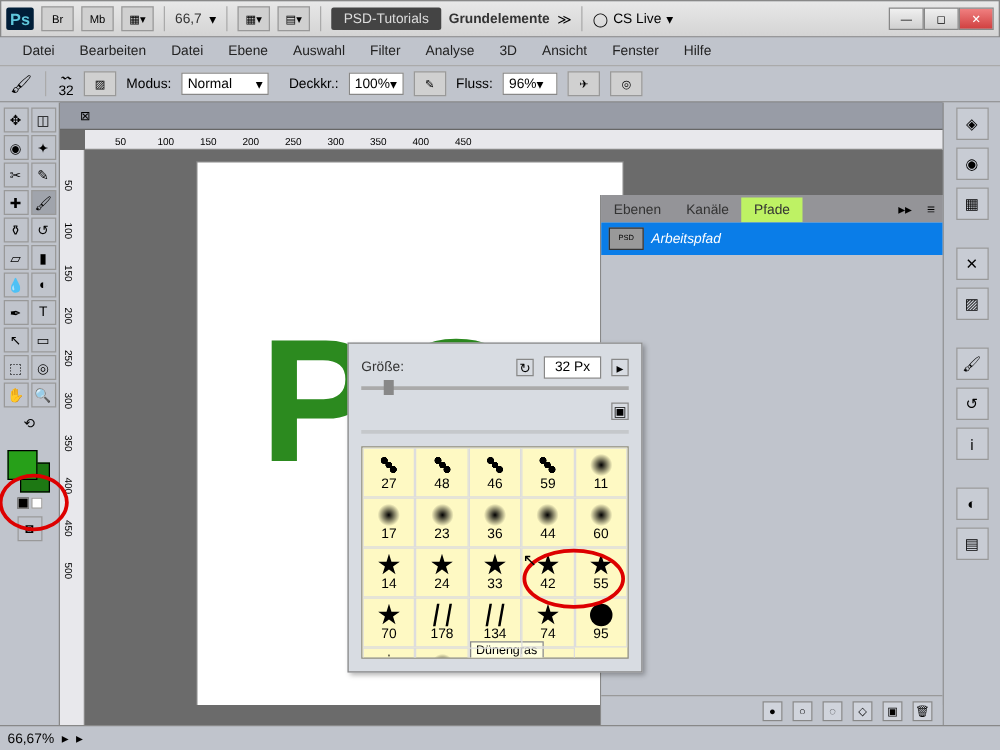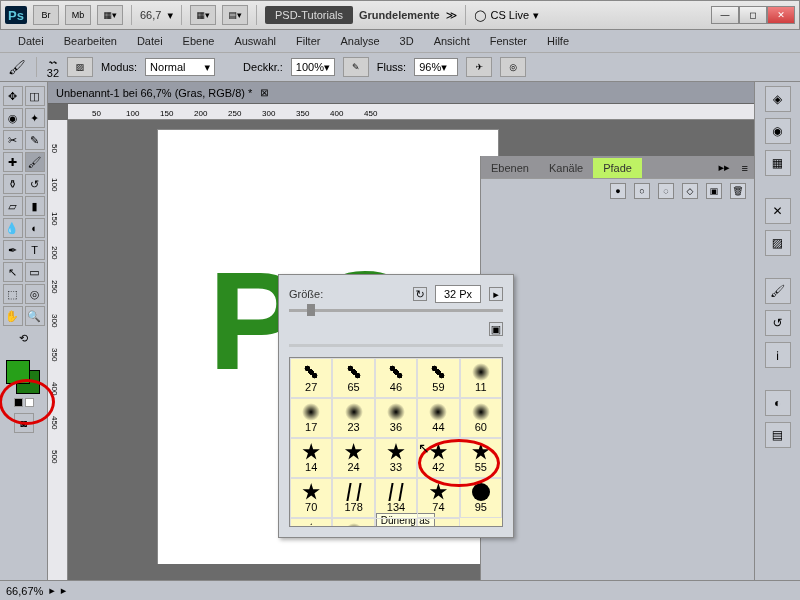--- a/index.html
+++ b/index.html
@@ -120,21 +120,21 @@
   <div class="optbar">
     <span class="brush-icon">🖌</span>
     <div class="tb-sep"></div>
     <span style="display:flex;flex-direction:column;align-items:center;font-size:8px;">〰<span>32</span></span>
     <div class="tb-btn">▨</div>
     <span>Modus:</span>
     <div class="dropdown">
         <span>Normal</span>
         <span style="margin-left:auto">▾</span>
       </div>
-    <span style="margin-left:20px">Deckkr.:</span>
+    <span style="margin-left:8px">Deckkr.:</span>
     <div class="dropdown" style="min-width:44px"><span>100%</span>▾</div>
     <div class="tb-btn">✎</div>
     <span>Fluss:</span>
     <div class="dropdown" style="min-width:44px"><span>96%</span>▾</div>
     <div class="tb-btn">✈</div>
     <div class="tb-btn">◎</div>
   </div>
 
   <div class="body">
 
@@ -192,21 +192,20 @@
       </div>
       <div style="display:flex;gap:2px;margin-top:4px">
           <div class="tool" style="width:9px;height:9px;background:#000"></div>
           <div class="tool" style="width:9px;height:9px;background:#fff"></div>
         </div>
       <div class="tool" style="margin-top:6px">◙</div>
     </div>
 
     <div class="doc-area">
       <div class="doc-tab">
-        <span>Unbenannt-1 bei 66,7% (Gras, RGB/8) *</span>
           <span class="doc-tab-x">⊠</span>
       </div>
       <div class="ruler-h">
         <span style="left:24px">50</span>
           <span style="left:58px">100</span>
           <span style="left:92px">150</span>
           <span style="left:126px">200</span>
           <span style="left:160px">250</span>
           <span style="left:194px">300</span>
           <span style="left:228px">350</span>
@@ -233,20 +232,26 @@
       </div>
     </div>
 
     <div class="sidepanel">
       <div class="panel-tabs">
         <div class="ptab">Ebenen</div>
         <div class="ptab">Kanäle</div>
         <div class="ptab active">Pfade</div>
         <div style="margin-left:auto;padding:4px 6px">▸▸</div>
         <div style="padding:4px 6px">≡</div>
+      </div>
+      <div class="panel-body">
+        <div class="path-item">
+          <div class="path-thumb">PSD</div>
+          <span>Arbeitspfad</span>
+        </div>
       </div>
       <div class="panel-footer">
         <div class="pfbtn">●</div>
         <div class="pfbtn">○</div>
         <div class="pfbtn">◌</div>
         <div class="pfbtn">◇</div>
         <div class="pfbtn">▣</div>
         <div class="pfbtn">🗑</div>
       </div>
     </div>
@@ -287,21 +292,21 @@
     </div>
   <div style="text-align:right;margin-bottom:8px"><span class="circ-btn" style="display:inline-flex">▣</span></div>
   <div class="slider" style="opacity:.4"></div>
   <div class="brush-grid" id="brush-grid">
       <div class="brush-cell">
         <div class="shape spatter"></div>
         <div>27</div>
       </div>
       <div class="brush-cell">
         <div class="shape spatter"></div>
-        <div>65</div>
+        <div>48</div>
       </div>
       <div class="brush-cell">
         <div class="shape spatter"></div>
         <div>46</div>
       </div>
       <div class="brush-cell">
         <div class="shape spatter"></div>
         <div>59</div>
       </div>
       <div class="brush-cell">

